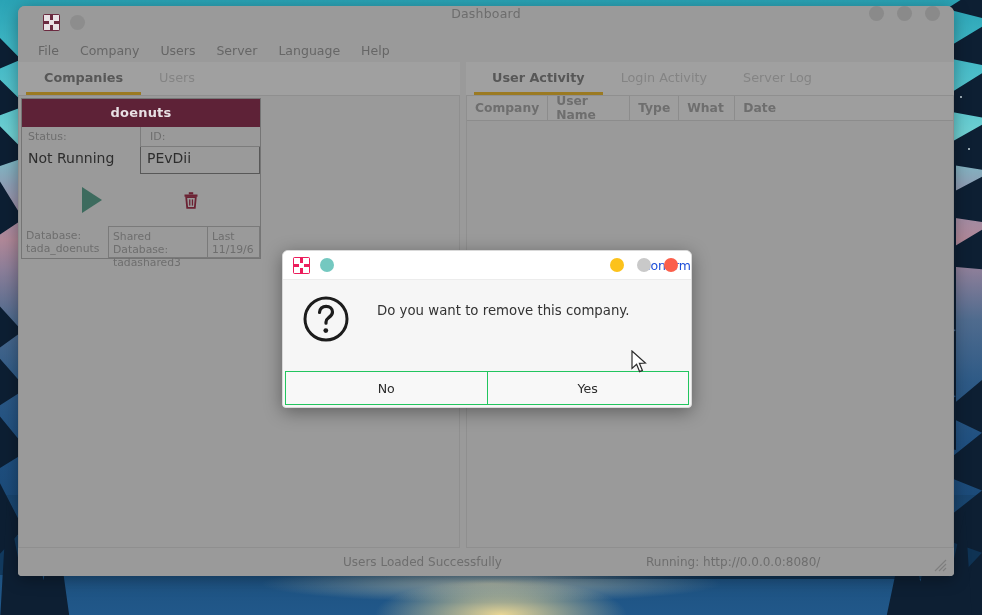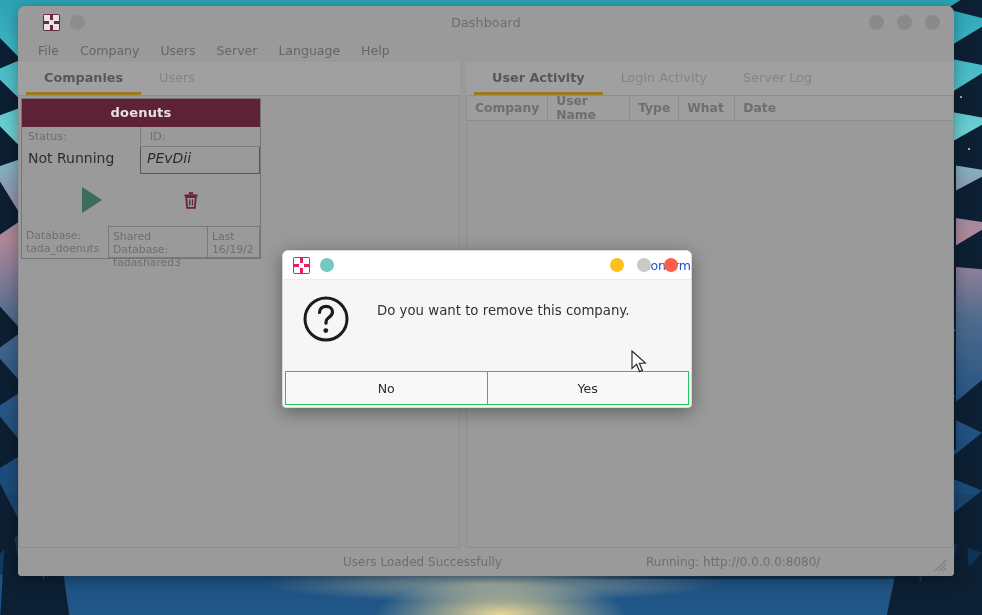--- a/index.html
+++ b/index.html
@@ -101,21 +101,21 @@
     background: #9a9a9a;
     border-radius: 7px 7px 4px 4px;
     box-shadow: 0 3px 16px rgba(0,0,0,.35);
     overflow: hidden;
     display: flex; flex-direction: column;
   }
 
   #titlebar {
     height: 33px; flex: none;
     background: #9a9a9a;
-    display: flex; align-items: center;
+    display: flex; 
     position: relative;
     padding-left: 16px;
   }
   #titlebar-title {
     position: absolute; left: 0; right: 0; text-align: center;
     font-size: 12.5px; color: #6d6d6d; letter-spacing: .2px;
   }
   .tb-left { display: flex; align-items: center; gap: 10px; padding-left: 9px; z-index: 2; }
   .tb-right { position: absolute; right: 14px; display: flex; align-items: center; gap: 13px; z-index: 2;}
   .tb-dot { width: 15px; height: 15px; border-radius: 50%; background: #8a8a8a; }
@@ -177,21 +177,21 @@
     font-size: 13px; font-weight: bold;
     padding: 6px 4px 7px;
     letter-spacing: .2px;
   }
   .cc-row { display: flex; }
   .cc-cell { padding: 3px 6px; font-size: 11px; color: #6e6e6e; }
   .cc-cell.label-status { flex: 0 0 118px; }
   .cc-cell.id-head { flex: 1; border: 1px solid #7c7c7c; border-right: none; border-top: none; padding-left: 9px;}
   .cc-val { font-size: 14px; color: #2d2d2d; padding: 3px 6px 7px; }
   .cc-val.status { flex: 0 0 118px; }
-  .cc-val.idbox { flex: 1; border: 1px solid #585858; border-top: none; background: #9a9a9a; font-style: italic; }
+  .cc-val.idbox { flex: 1; border: 1px solid #585858; border-top: none; background: #9a9a9a; }
 
   #cc-actions { height: 52px; display: flex; align-items: center; }
   #play-btn {
     margin-left: 60px;
     width: 0; height: 0;
     border-left: 20px solid #3d6b5e;
     border-top: 13px solid transparent;
     border-bottom: 13px solid transparent;
     cursor: pointer;
   }
@@ -374,21 +374,21 @@
               <div class="db-cell" id="db-own">
                 <div>Database:</div>
                 <div>tada_doenuts</div>
               </div>
               <div class="db-cell" id="db-shared">
                 <div>Shared Database:</div>
                 <div>tadashared3</div>
               </div>
               <div class="db-cell" id="db-last">
                 <div>Last</div>
-                <div>16/19/2</div>
+                <div>11/19/6</div>
               </div>
             </div>
           </div>
 
         </div>
       </div>
 
       <div id="splitter"></div>
 
       <div class="panel" id="right-panel">

